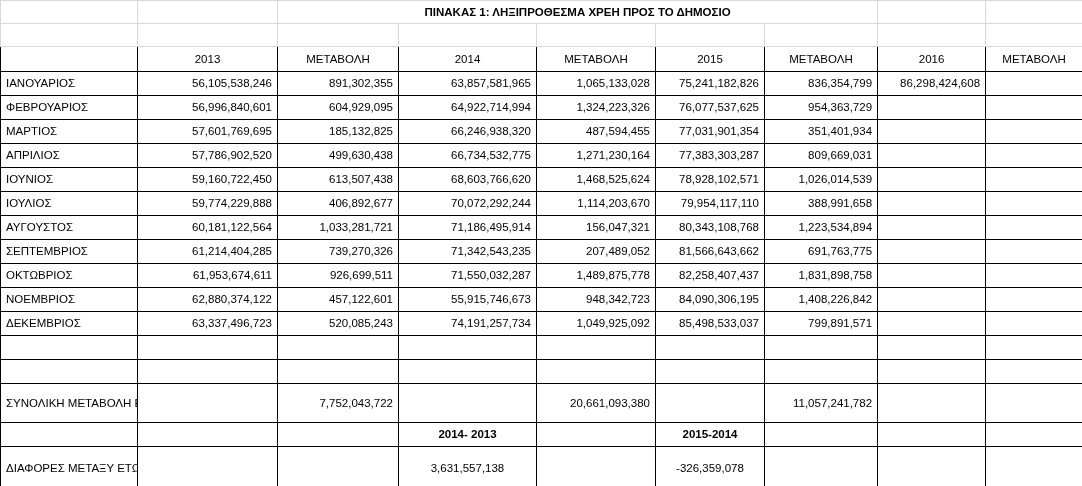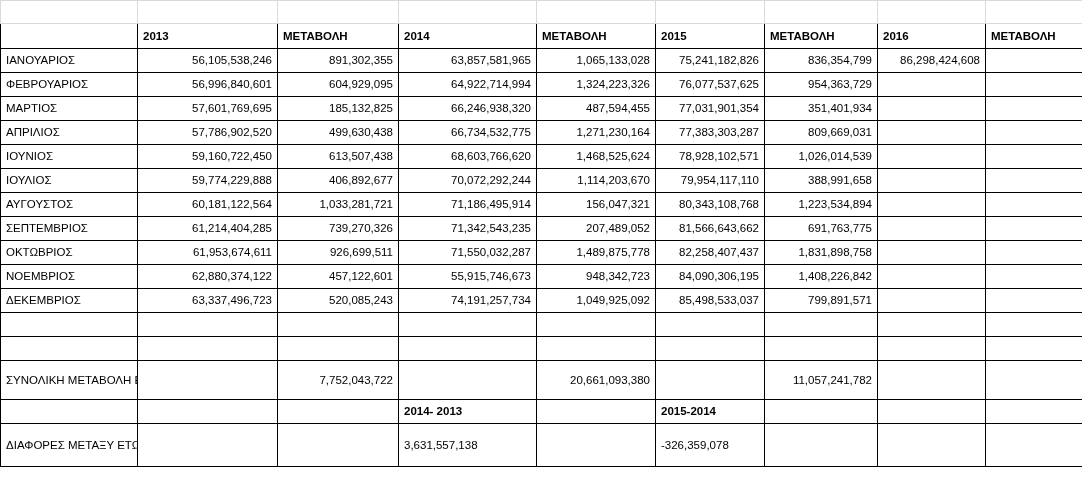--- a/index.html
+++ b/index.html
@@ -35,26 +35,26 @@
     font-size: 11.5px;
     line-height: 13px;
   }
   
   tr.faint td {
     border: 1px solid #d9d9d9;
   }
 
   .num { text-align: right; }
   .lbl { text-align: left; }
-  .ctr { text-align: left; }
+  .ctr { text-align: center; }
   .bold { font-weight: bold; }
 
   tr.header td {
-    font-weight: bold;
-    text-align: left;
+    font-weight: normal;
+    text-align: center;
     height: 24px;
   }
   tr.title td {
     border: 1px solid #d9d9d9;
     height: 22px;
   }
   td.title-cell {
     font-weight: bold;
     font-size: 11px;
     text-align: center;
@@ -83,20 +83,27 @@
       <col style="width:121px">
       <col style="width:138px">
       <col style="width:119px">
       <col style="width:109px">
       <col style="width:113px">
       <col style="width:108px">
       <col style="width:97px">
     </colgroup>
     <tbody>
 
+      <tr class="title faint">
+        <td></td>
+        <td></td>
+        <td class="title-cell" colspan="5">ΠΙΝΑΚΑΣ 1: ΛΗΞΙΠΡΟΘΕΣΜΑ ΧΡΕΗ ΠΡΟΣ ΤΟ ΔΗΜΟΣΙΟ</td>
+        <td></td>
+        <td></td>
+      </tr>
 
       <tr class="spacer faint">
         <td></td>
         <td></td>
         <td></td>
         <td></td>
         <td></td>
         <td></td>
         <td></td>
         <td></td>

